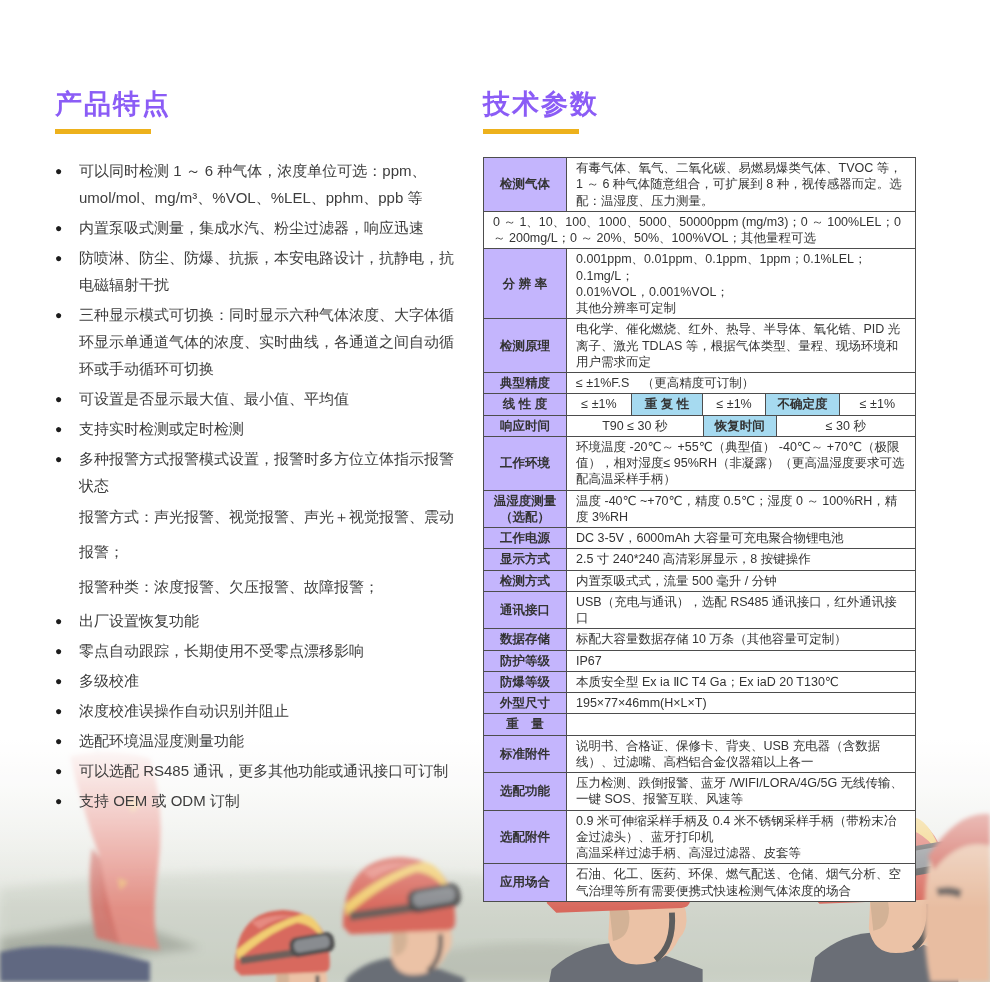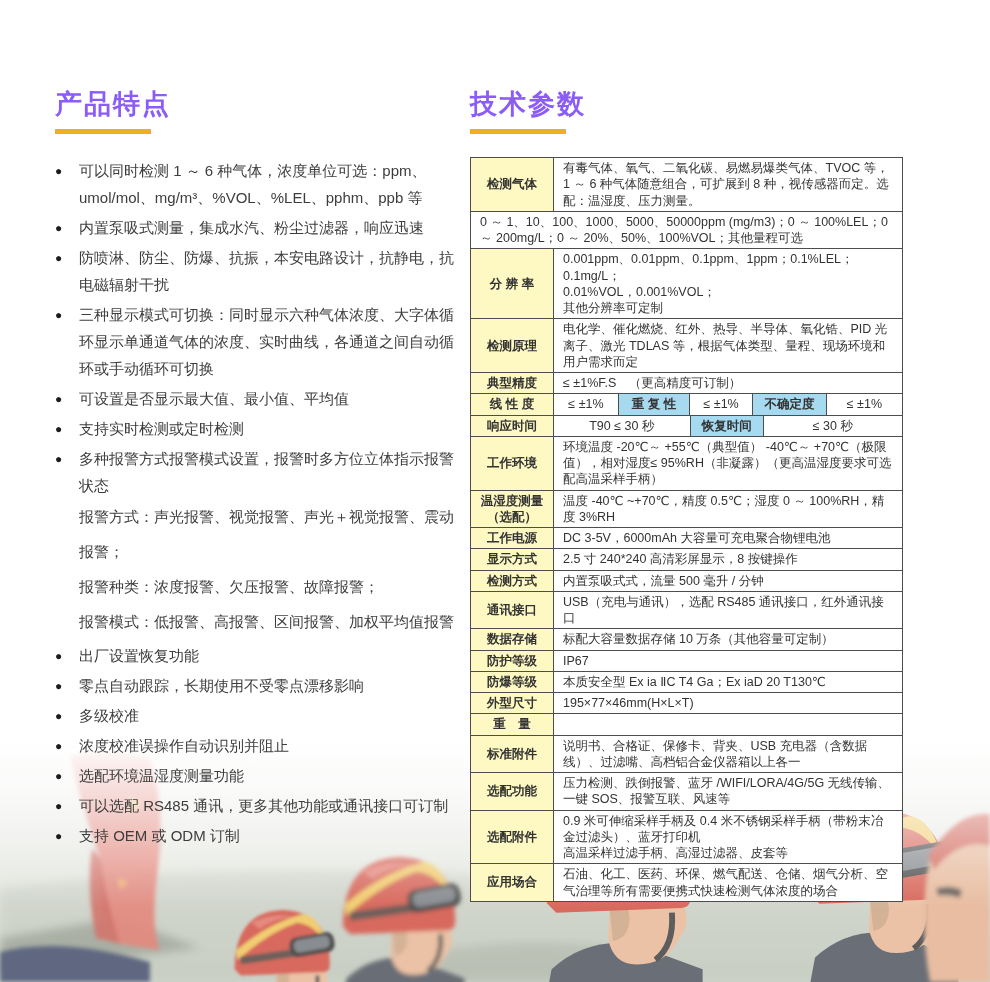--- a/index.html
+++ b/index.html
@@ -15,25 +15,25 @@
   .accent-underline{width:96px;height:5px;background:#EDB11C;margin-top:9px;}
 
   
   .features{position:absolute;left:55px;top:88px;width:408px;z-index:2;}
   .features ul{list-style:none;margin:23px 0 0 0;padding:0;}
   .features li{position:relative;padding-left:24px;font-size:15px;line-height:27px;margin-bottom:3px;}
   .features .dot{position:absolute;left:0;top:1px;font-size:12px;color:#1c1c1c;}
   .fsub{font-size:15px;line-height:35px;}
 
   
-  .specs{position:absolute;left:470px;top:88px;width:433px;z-index:2;}
+  .specs{position:absolute;left:483px;top:88px;width:433px;z-index:2;}
   .spec-table{margin-top:23px;border:1px solid #4d4d4d;background:#ffffff;}
   .srow{display:flex;border-top:1px solid #4d4d4d;align-items:stretch;}
   .srow:first-child{border-top:none;}
-  .slabel{flex:0 0 80px;width:80px;background:#fef9c3;display:flex;align-items:center;justify-content:center;
+  .slabel{flex:0 0 80px;width:80px;background:#c4b5fd;display:flex;align-items:center;justify-content:center;
     text-align:center;font-weight:700;font-size:12.5px;color:#333;border-right:1px solid #4d4d4d;
     padding:2px 1px;white-space:pre-line;line-height:1.3;}
   .sval{flex:1 1 0;padding:2px 9px;font-size:12.5px;line-height:1.3;color:#333;white-space:pre-line;
     display:flex;align-items:center;}
   .scell{padding:2px 4px;font-size:12.5px;line-height:1.3;color:#333;border-right:1px solid #4d4d4d;
     display:flex;align-items:center;justify-content:center;text-align:center;}
   .scell:last-child{border-right:none;}
   .scell.head{background:#A6DAF0;font-weight:700;}
 </style>
 </head>
@@ -119,21 +119,21 @@
   <section class="features">
     <h2 class="section-title">产品特点</h2>
     <div class="accent-underline"></div>
     <ul id="features-list">
         <li><span class="dot">●</span><span class="ftext">可以同时检测 1 ～ 6 种气体，浓度单位可选：ppm、umol/mol、mg/m³、%VOL、%LEL、pphm、ppb 等</span></li>
         <li><span class="dot">●</span><span class="ftext">内置泵吸式测量，集成水汽、粉尘过滤器，响应迅速</span></li>
         <li><span class="dot">●</span><span class="ftext">防喷淋、防尘、防爆、抗振，本安电路设计，抗静电，抗电磁辐射干扰</span></li>
         <li><span class="dot">●</span><span class="ftext">三种显示模式可切换：同时显示六种气体浓度、大字体循环显示单通道气体的浓度、实时曲线，各通道之间自动循环或手动循环可切换</span></li>
         <li><span class="dot">●</span><span class="ftext">可设置是否显示最大值、最小值、平均值</span></li>
         <li><span class="dot">●</span><span class="ftext">支持实时检测或定时检测</span></li>
-        <li><span class="dot">●</span><span class="ftext">多种报警方式报警模式设置，报警时多方位立体指示报警状态</span><div class="fsub">报警方式：声光报警、视觉报警、声光＋视觉报警、震动报警；</div><div class="fsub">报警种类：浓度报警、欠压报警、故障报警；</div><div class="fsub">报警模式：低报警、高报警、区间报警、加权平均值报警</div></li>
+        <li><span class="dot">●</span><span class="ftext">多种报警方式报警模式设置，报警时多方位立体指示报警状态</span><div class="fsub">报警方式：声光报警、视觉报警、声光＋视觉报警、震动报警；</div><div class="fsub">报警种类：浓度报警、欠压报警、故障报警；</div></li>
         <li><span class="dot">●</span><span class="ftext">出厂设置恢复功能</span></li>
         <li><span class="dot">●</span><span class="ftext">零点自动跟踪，长期使用不受零点漂移影响</span></li>
         <li><span class="dot">●</span><span class="ftext">多级校准</span></li>
         <li><span class="dot">●</span><span class="ftext">浓度校准误操作自动识别并阻止</span></li>
         <li><span class="dot">●</span><span class="ftext">选配环境温湿度测量功能</span></li>
         <li><span class="dot">●</span><span class="ftext">可以选配 RS485 通讯，更多其他功能或通讯接口可订制</span></li>
         <li><span class="dot">●</span><span class="ftext">支持 OEM 或 ODM 订制</span></li>
       </ul>
   </section>
 

